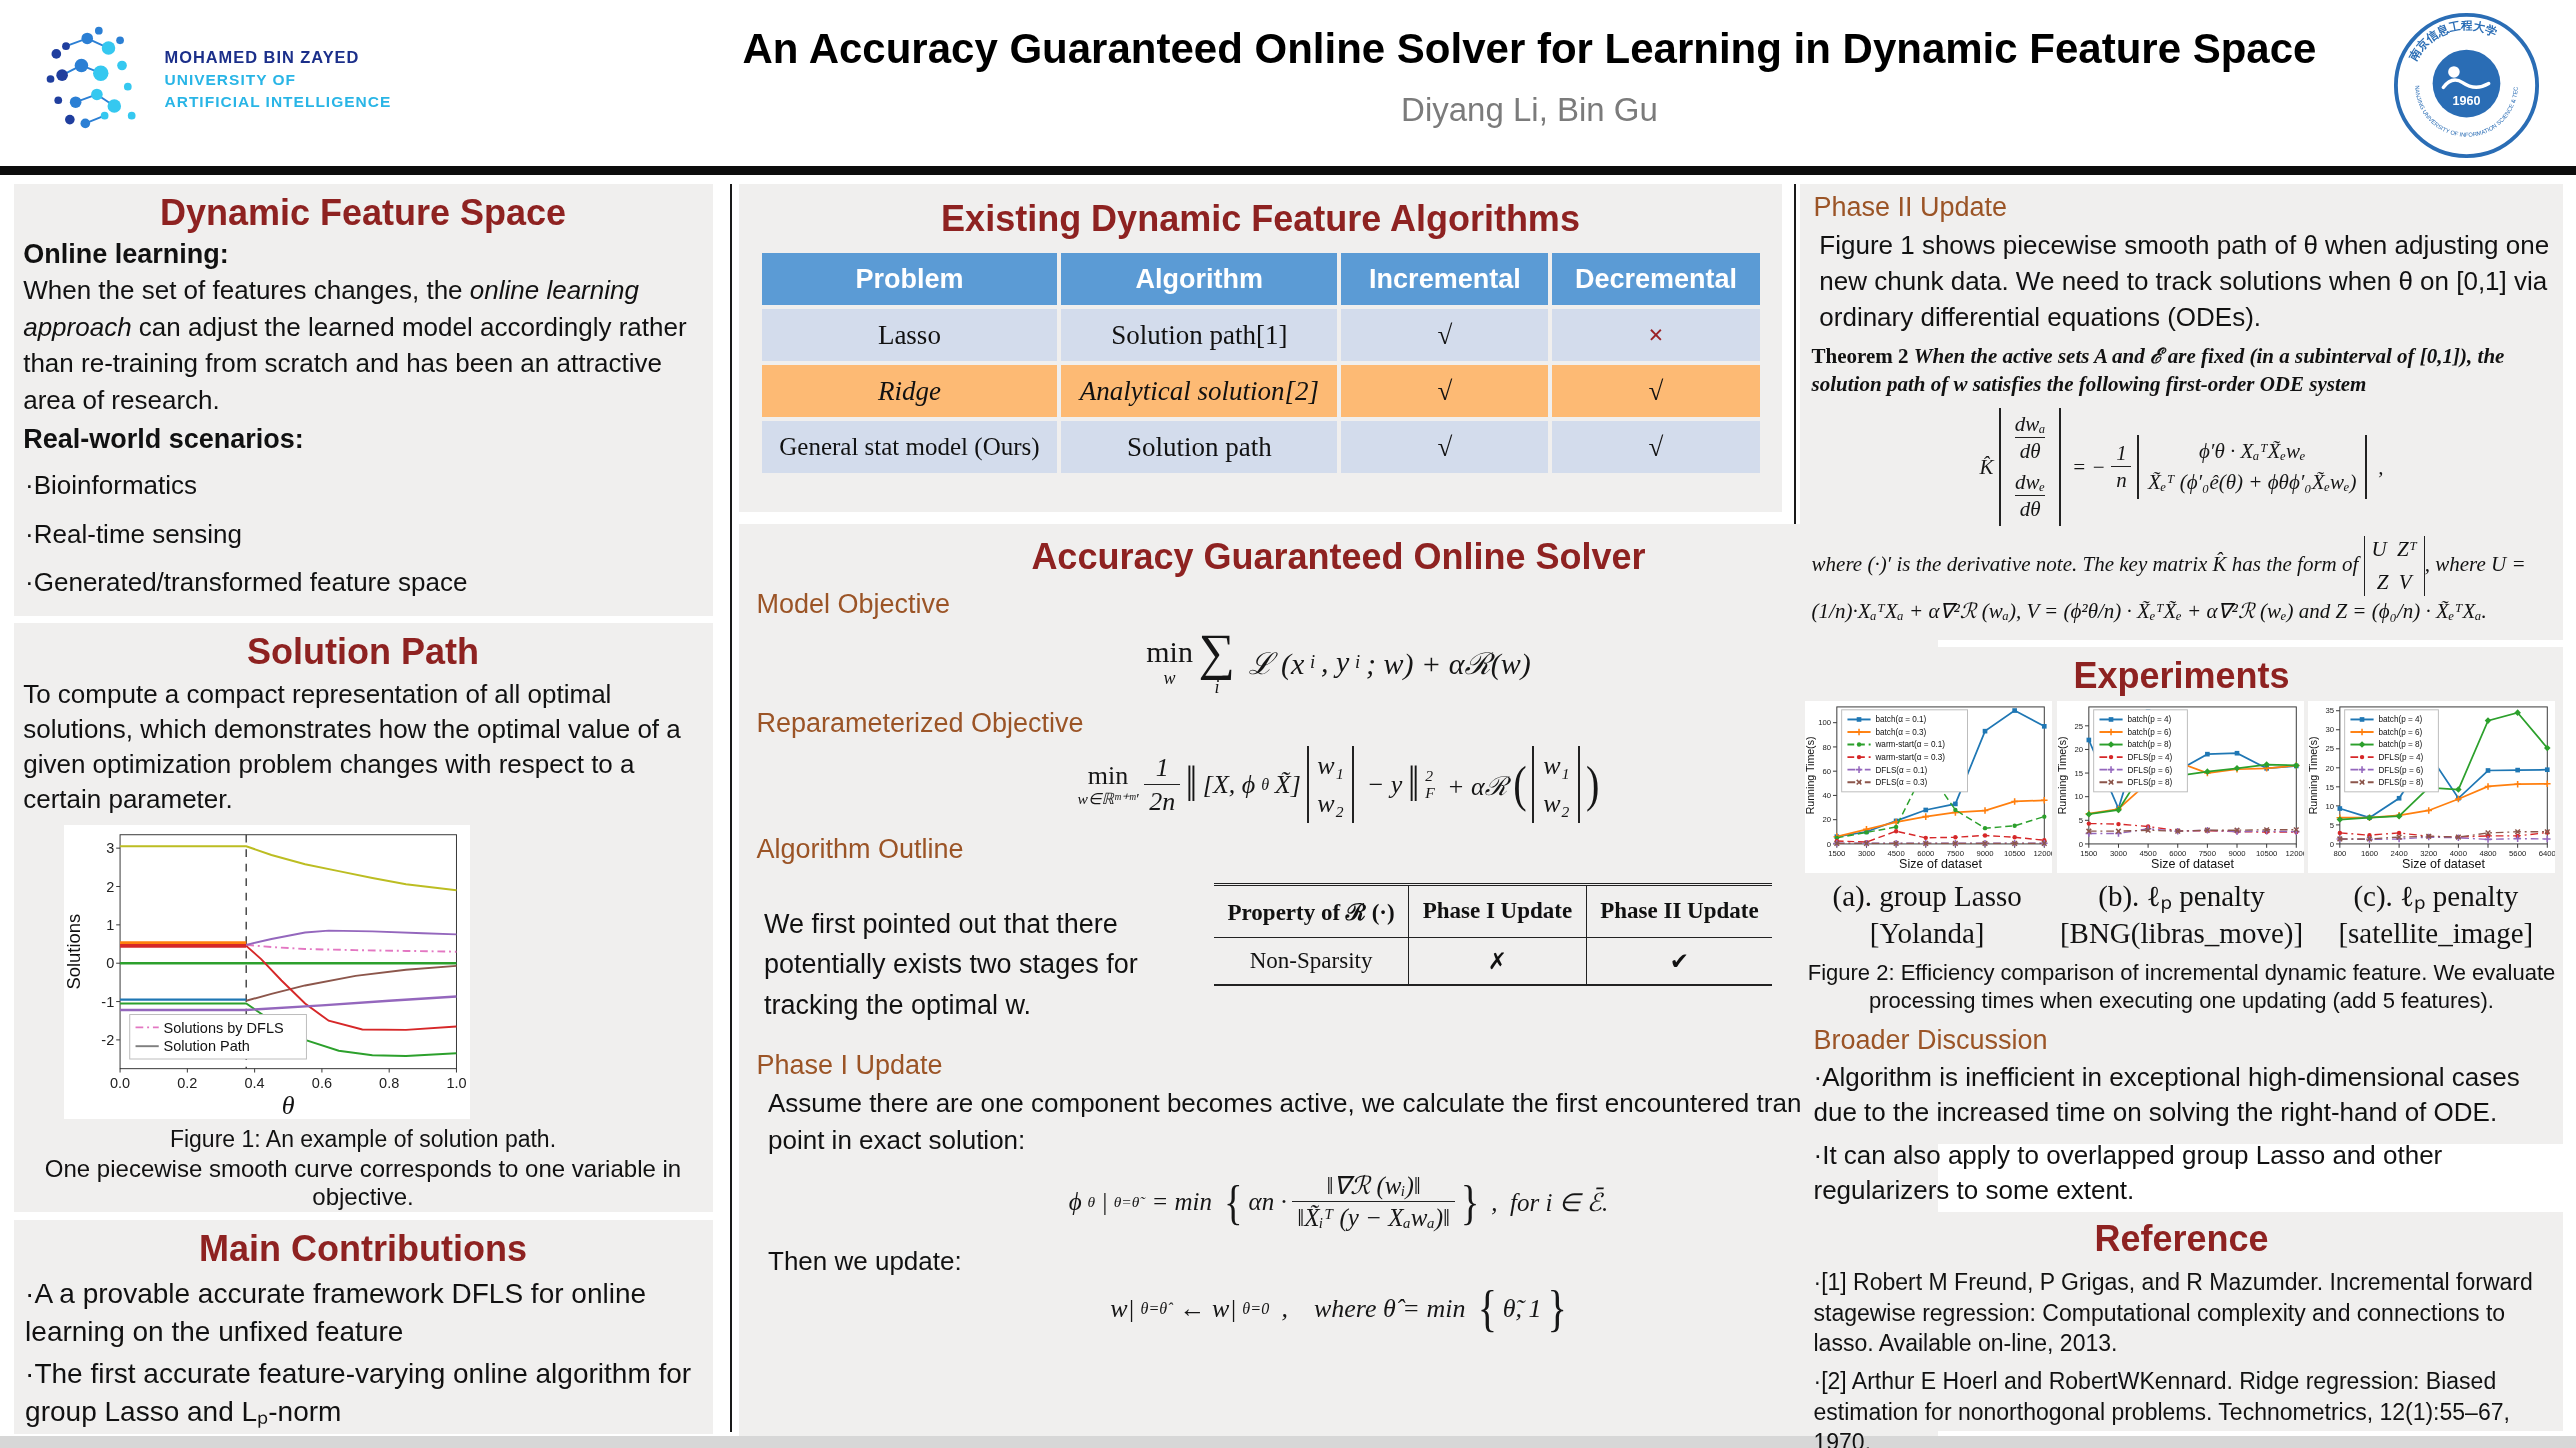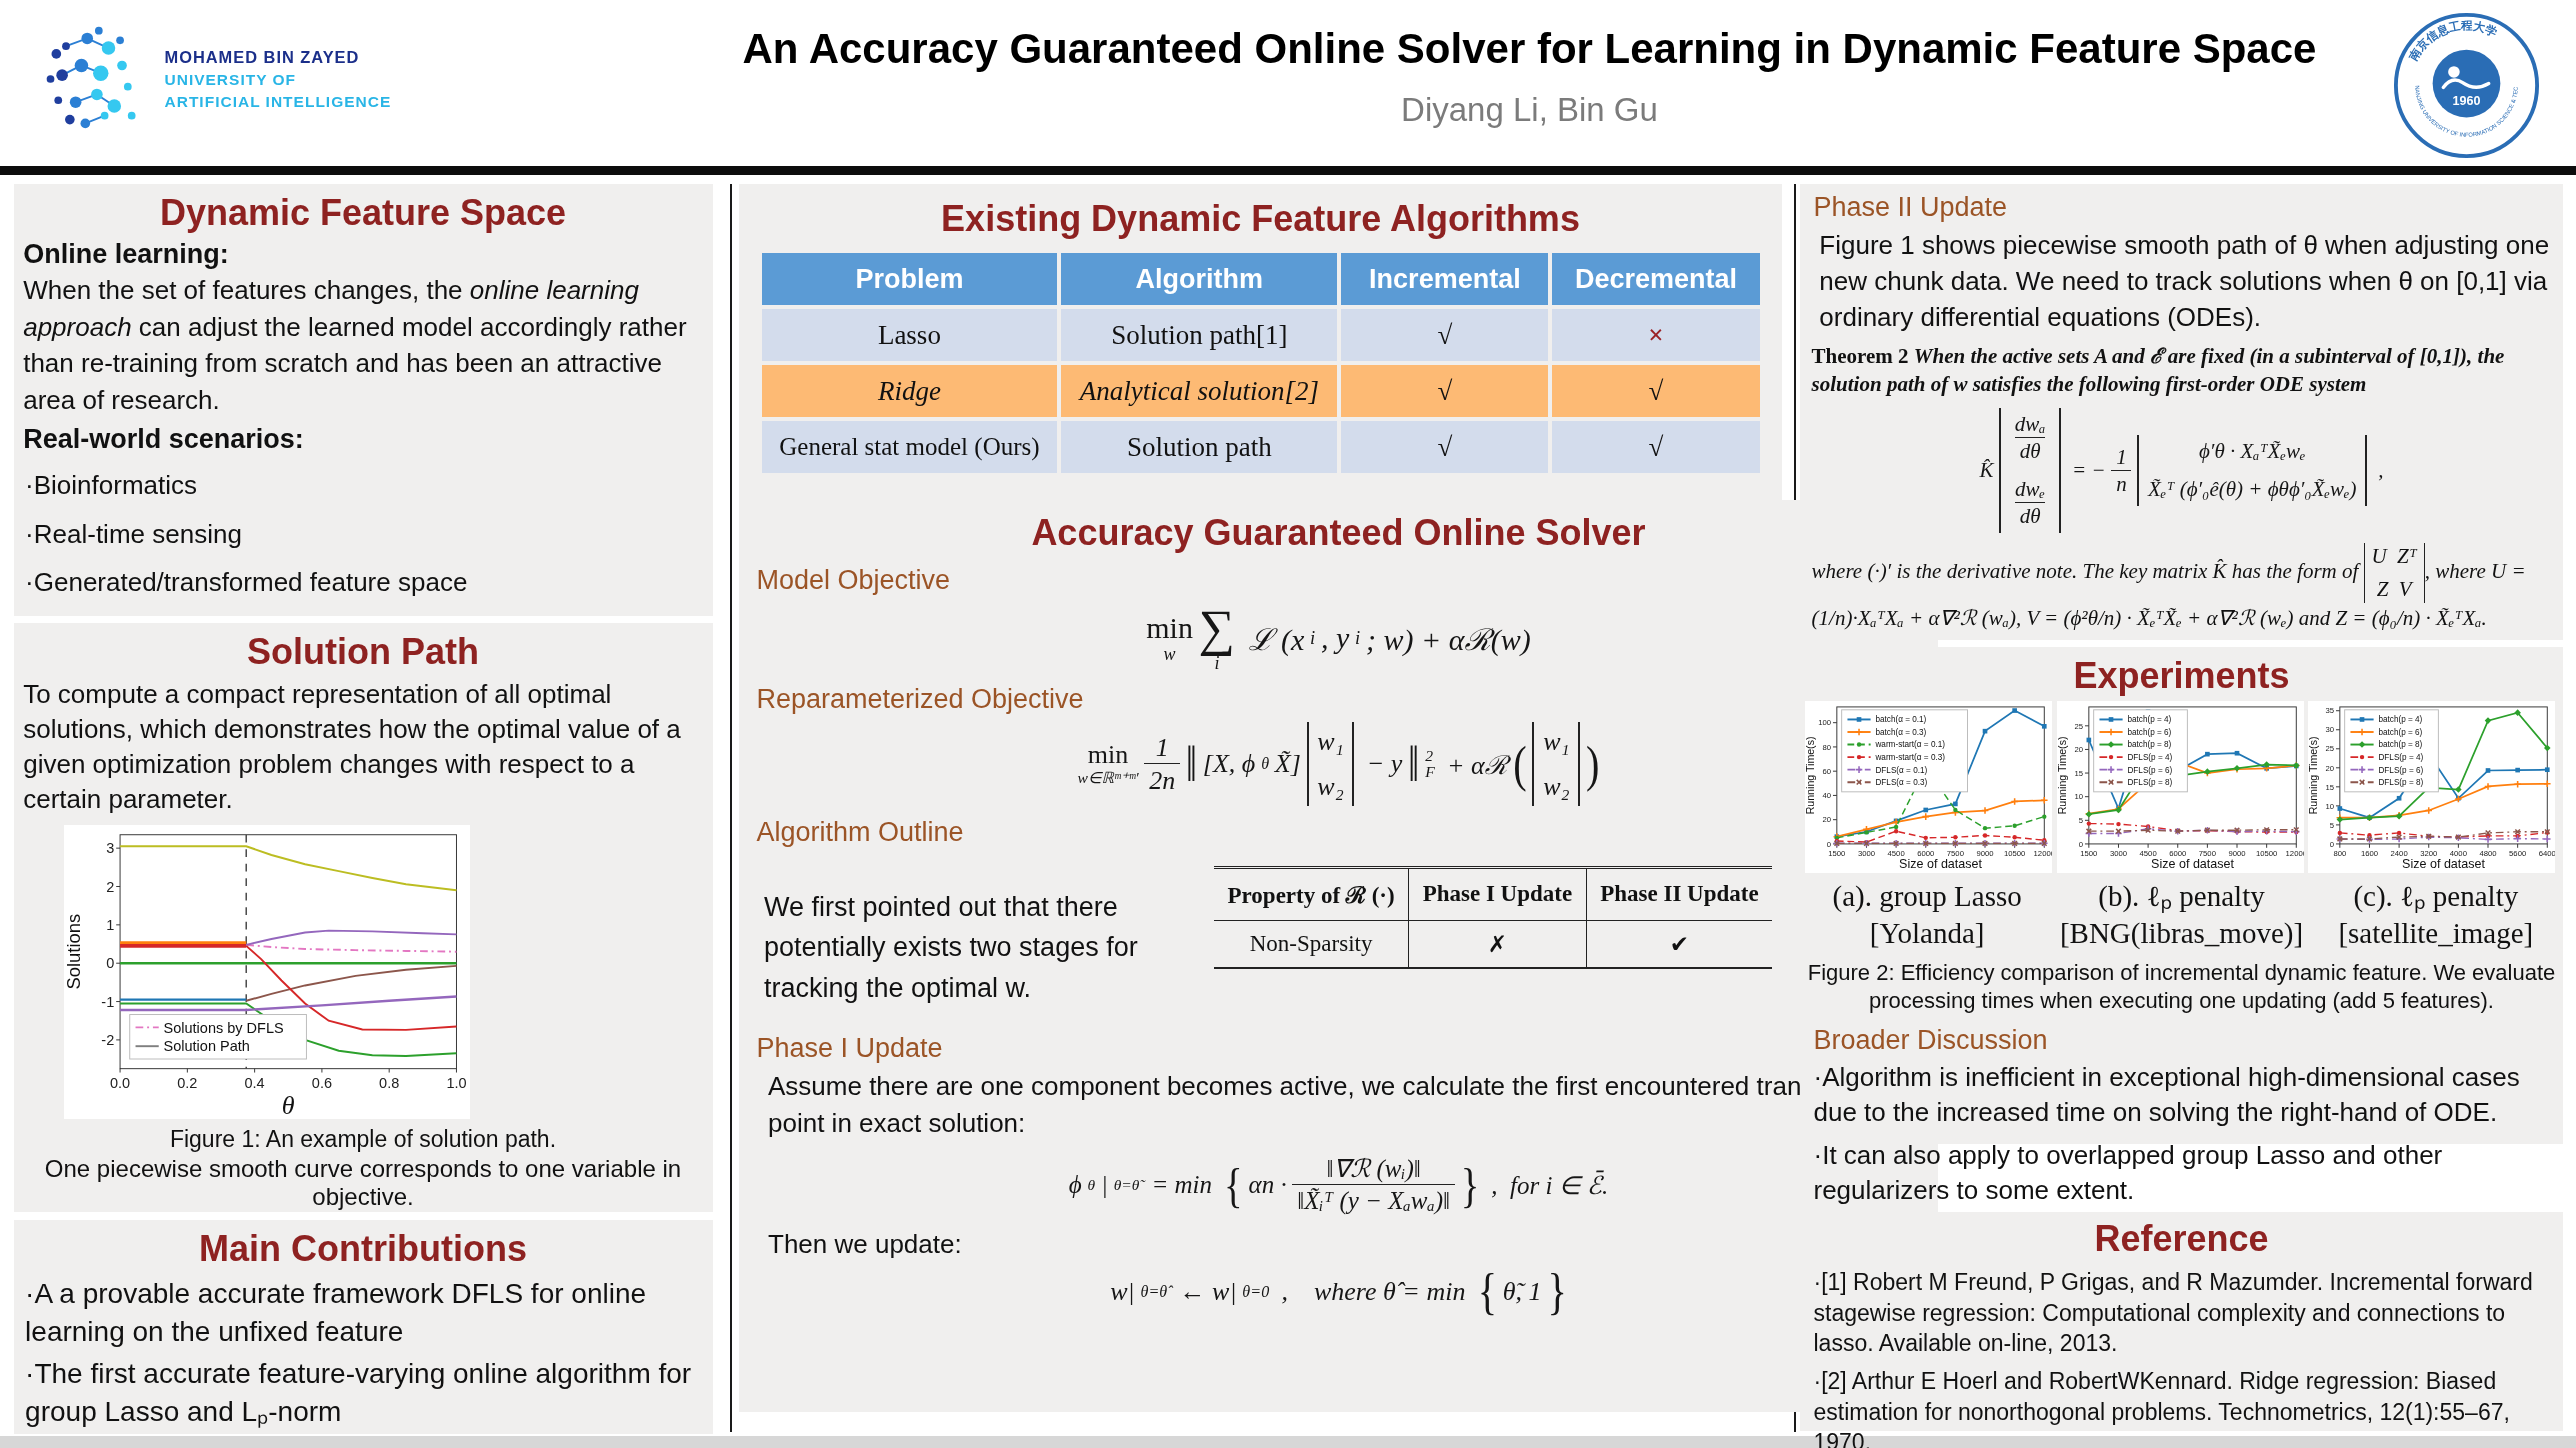--- a/index.html
+++ b/index.html
@@ -40,21 +40,21 @@
   .fss{display:inline-flex;flex-direction:column;align-items:flex-start;font-size:0.6em;
        line-height:1.05;font-style:italic;vertical-align:middle;}
   .funder{display:inline-flex;flex-direction:column;align-items:center;line-height:1;}
   .funder .fbase{font-style:normal;}
   .funder .fub{font-size:0.6em;font-style:italic;margin-top:1.9px;}
   .funder.sum .fbase{font-size:1.7em;line-height:0.95;}
   .ffrac{display:inline-flex;flex-direction:column;align-items:center;line-height:1.2;
          font-style:italic;vertical-align:middle;}
   .ffrac .fden{border-top:1.9px solid #222;padding:1px 4.8px 0 4.8px;}
   .ffrac .fnum{padding:0 4.8px;}
-  .fcol{display:inline-flex;flex-direction:column;align-items:center;gap:13px;
+  .fcol{display:inline-flex;flex-direction:column;align-items:center;gap:6px;
         border-left:2.4px solid #222;border-right:2.4px solid #222;padding:3.9px 8.7px;
         font-style:italic;line-height:1.2;}
   .fbig{display:inline-block;font-size:1.55em;font-weight:300;transform:scaleY(1.25);}
   
   .outline-wrap{display:flex;margin:13.5px 19.3px 0 25px;gap:35px;align-items:flex-start;}
   .outline-text{width:415px;font-size:27px;line-height:1.5;margin-top:25px;}
   .ol-table{border-collapse:collapse;font-family:"Liberation Serif",serif;font-size:23px;margin-top:3.9px;}
   .ol-table th,.ol-table td{text-align:center;padding:9.7px 13.5px;}
   .ol-table thead tr{border-top:3.9px double #222;border-bottom:1.4px solid #222;}
   .ol-table tbody tr:last-child{border-bottom:2.4px solid #222;}
@@ -259,21 +259,21 @@
         <tr class="alg-row-a">
           <td style="font-size:25px">General stat model (Ours)</td>
           <td>Solution path</td>
           <td>√</td>
           <td>√</td>
         </tr>
       </tbody>
     </table>
   </div>
 
-  <div class="panel" style="left:739px;top:500px;width:1199px;height:912px">
+  <div class="panel" style="left:739px;top:524px;width:1199px;height:912px">
     <div class="sec-title" style="margin-top:11.6px">Accuracy Guaranteed Online Solver</div>
     <div class="sub-label">Model Objective</div>
     <div class="formula" style="font-size:30px">
         <span class="funder">
           <span class="fbase">min</span>
           <span class="fub">w</span>
         </span>
         <span class="funder sum">
           <span class="fbase">∑</span>
           <span class="fub">i</span>

